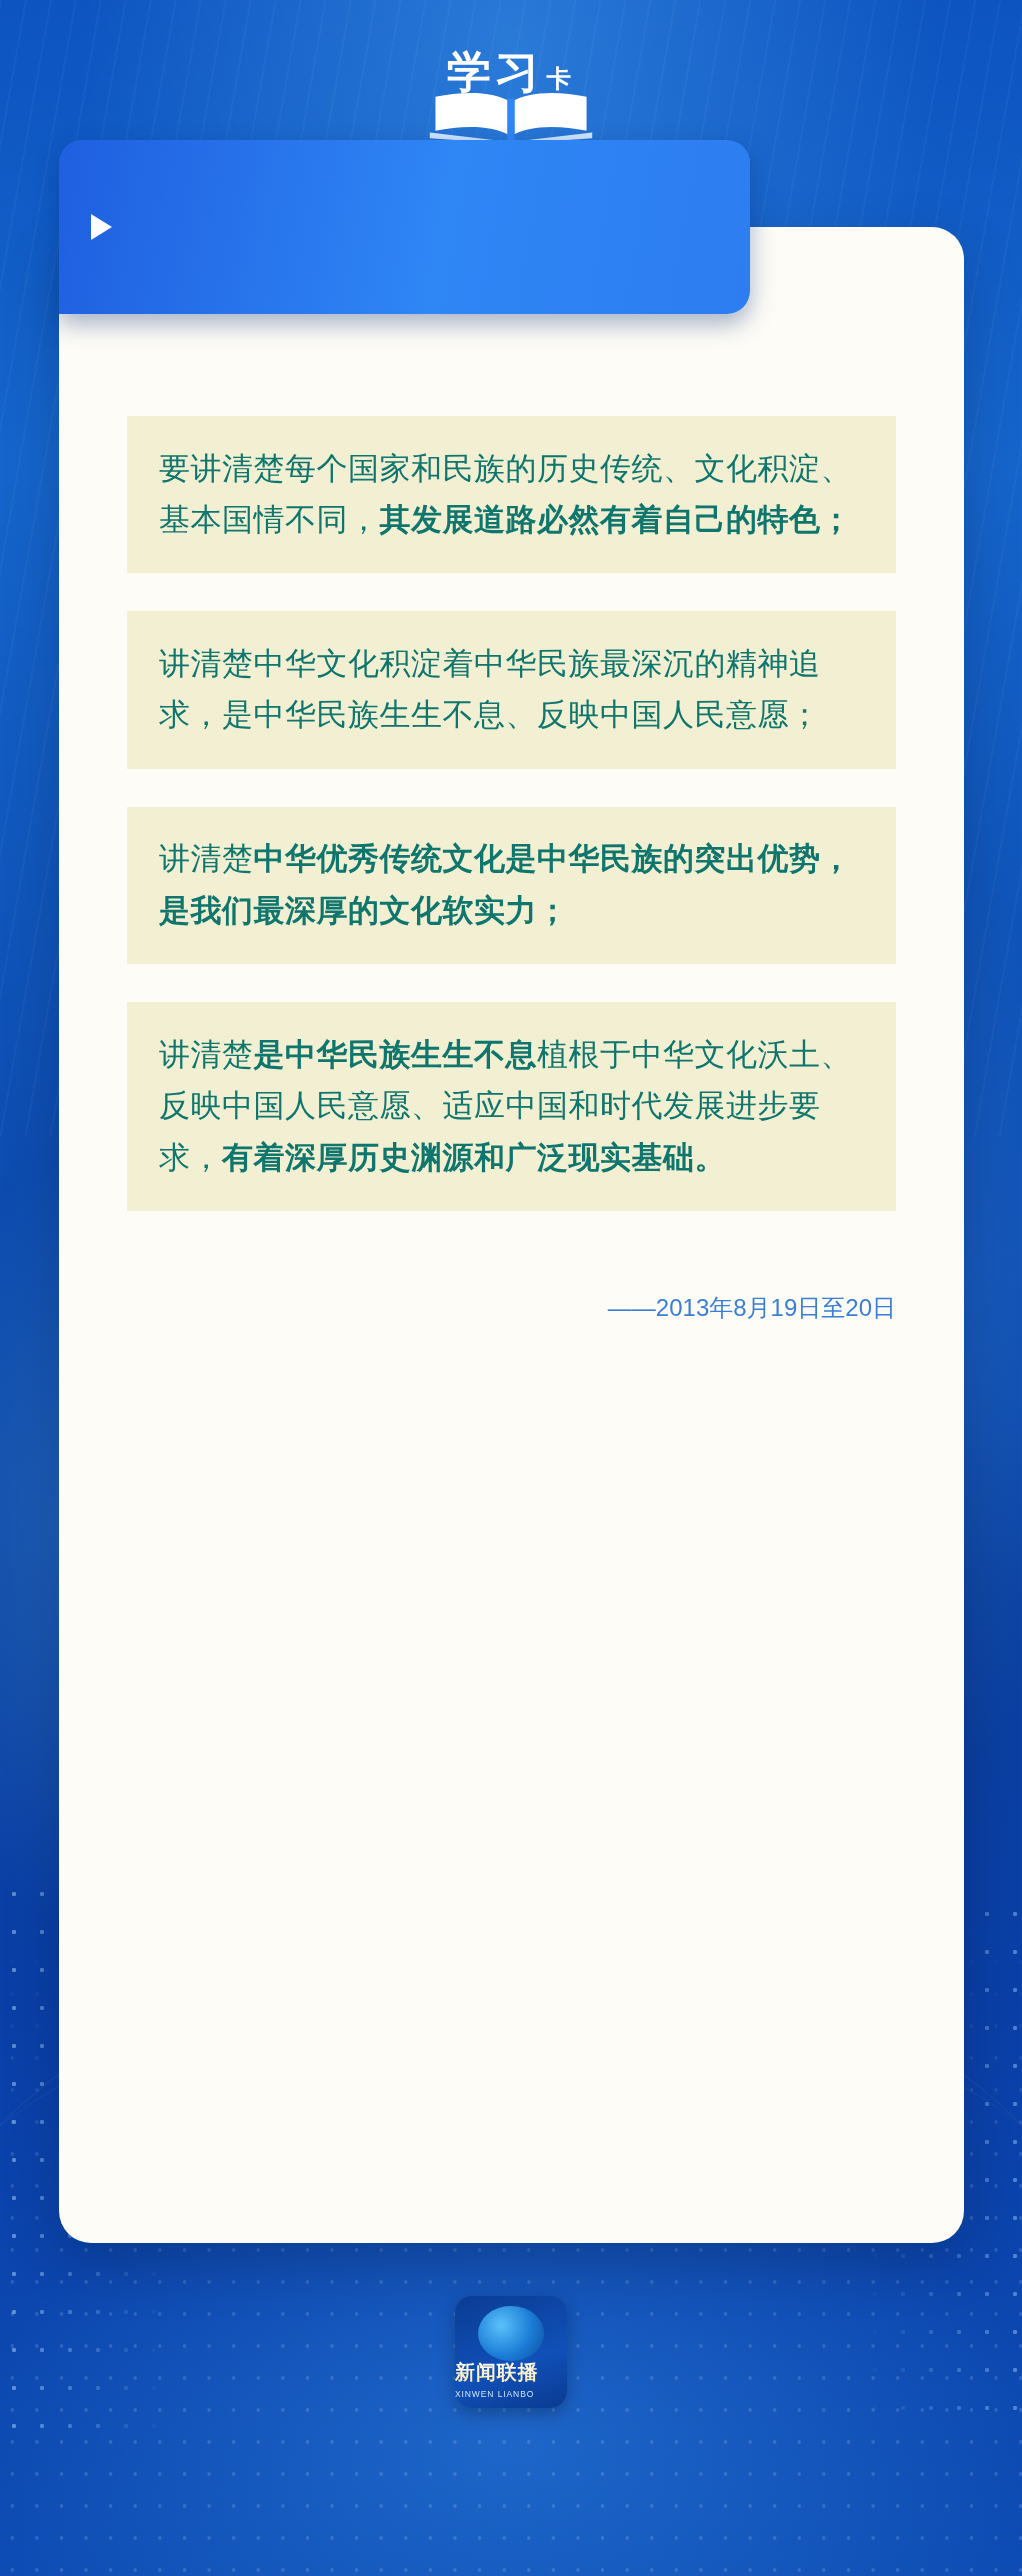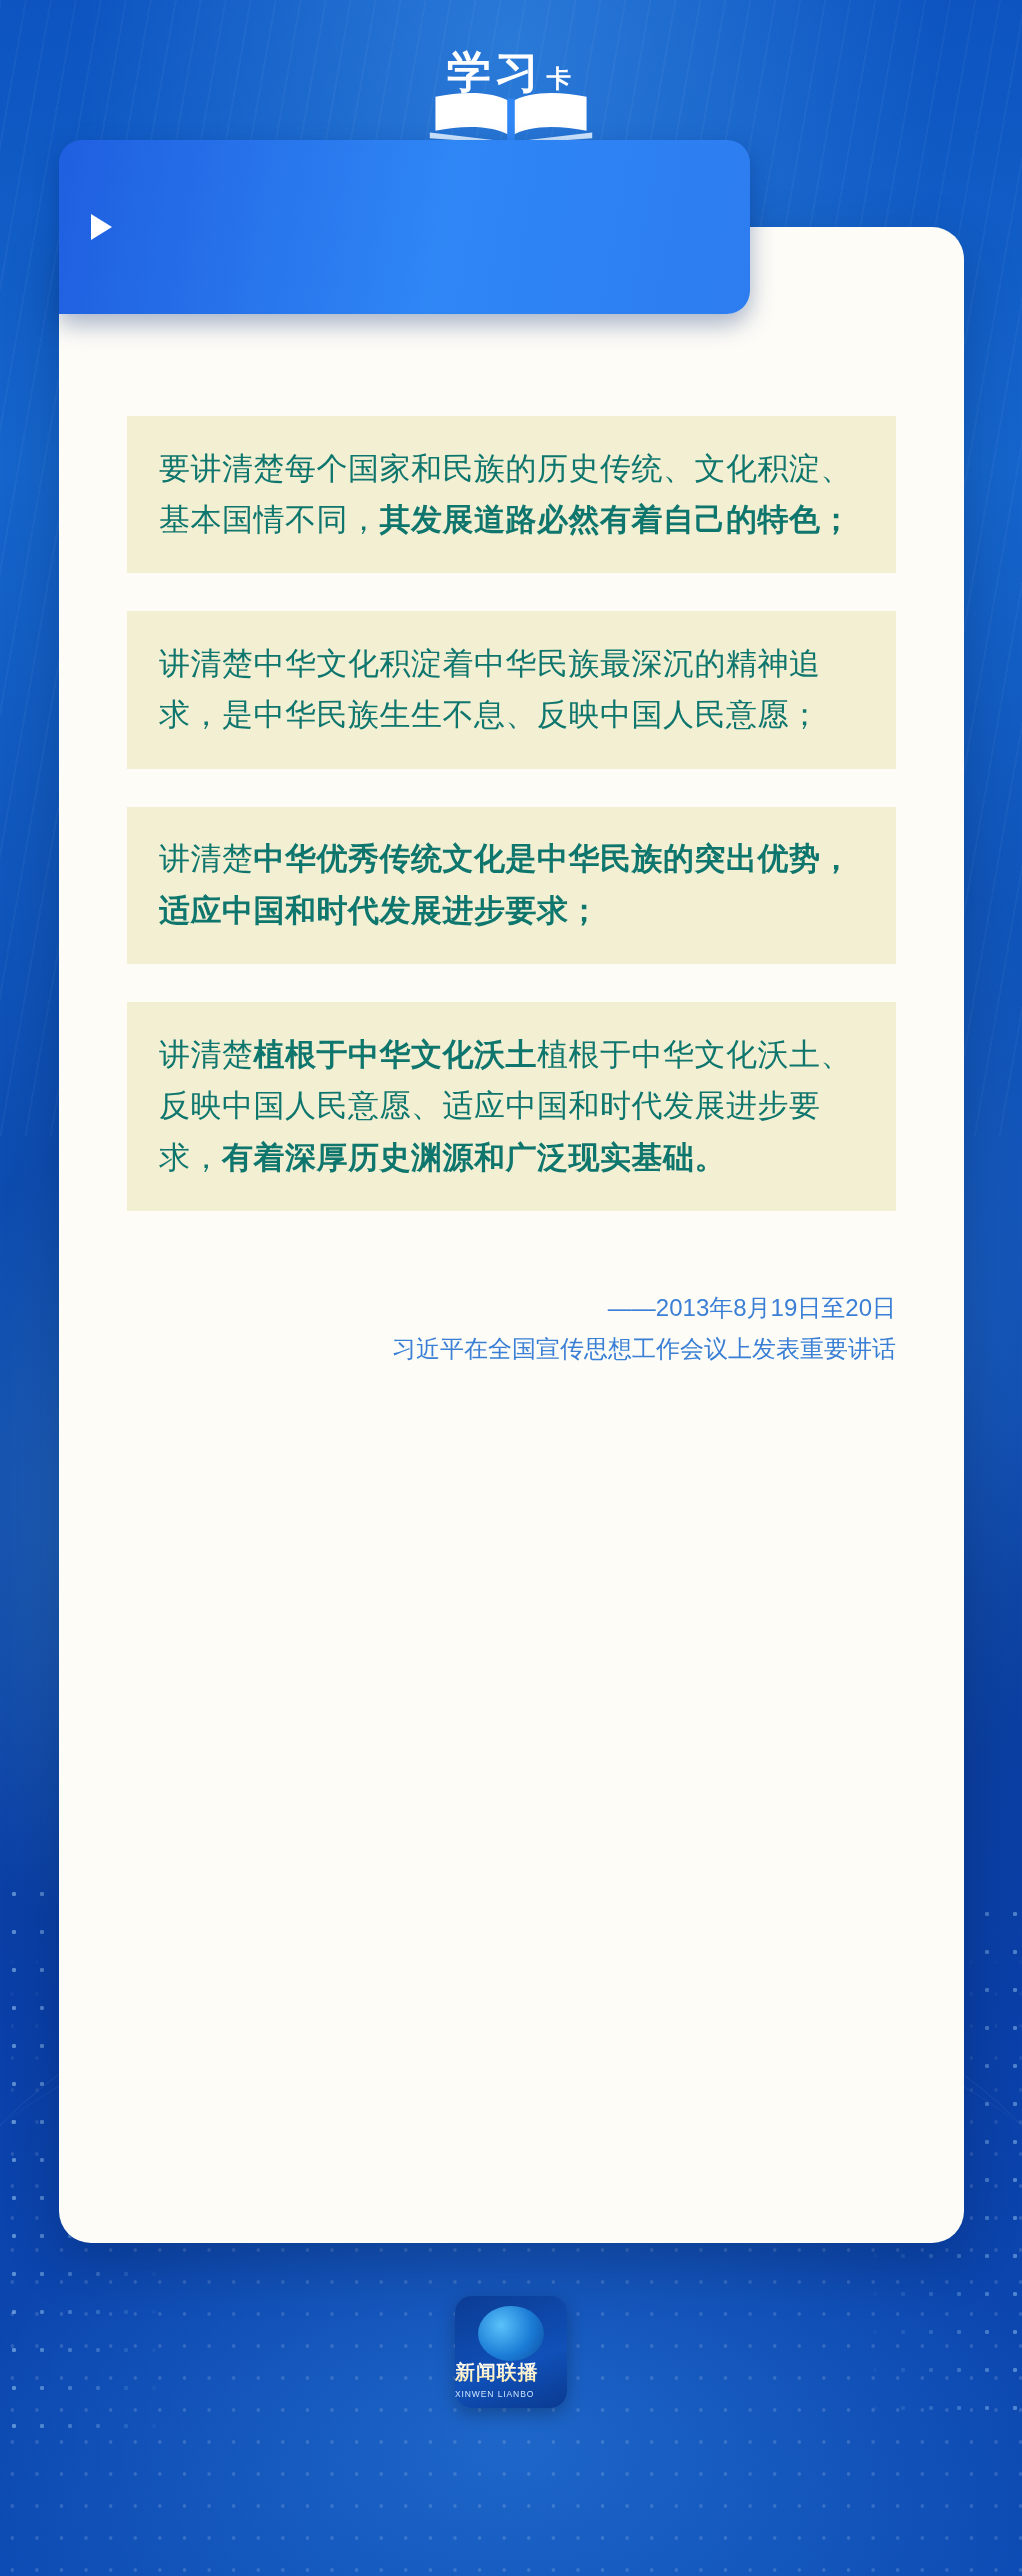--- a/index.html
+++ b/index.html
@@ -292,30 +292,29 @@
 
     <div class="quote">
       <span>要讲清楚每个国家和民族的历史传统、文化积淀、基本国情不同，</span><b>其发展道路必然有着自己的特色；</b>
     </div>
 
     <div class="quote">
       <span>讲清楚中华文化积淀着中华民族最深沉的精神追求，是中华民族生生不息、反映中国人民意愿；</span>
     </div>
 
     <div class="quote">
-      <span>讲清楚</span><b>中华优秀传统文化是中华民族的突出优势，适应中国和时代发展进步要求；</b>
+      <span>讲清楚</span><b>中华优秀传统文化是中华民族的突出优势，是我们最深厚的文化软实力；</b>
     </div>
 
     <div class="quote">
-      <span>讲清楚</span><b>植根于中华文化沃土</b><span>植根于中华文化沃土、反映中国人民意愿、适应中国和时代发展进步要求，</span><b>有着深厚历史渊源和广泛现实基础。</b>
+      <span>讲清楚</span><b>是中华民族生生不息</b><span>植根于中华文化沃土、反映中国人民意愿、适应中国和时代发展进步要求，</span><b>有着深厚历史渊源和广泛现实基础。</b>
     </div>
 
     <div class="source">
       <div>——2013年8月19日至20日</div>
-      <div>习近平在全国宣传思想工作会议上发表重要讲话</div>
     </div>
 
   </div>
 </div>
 
 <div class="footer-logo">
   <div class="globe"></div>
   <div class="fl-main">新闻联播</div>
   <div class="fl-sub">XINWEN LIANBO</div>
 </div>

